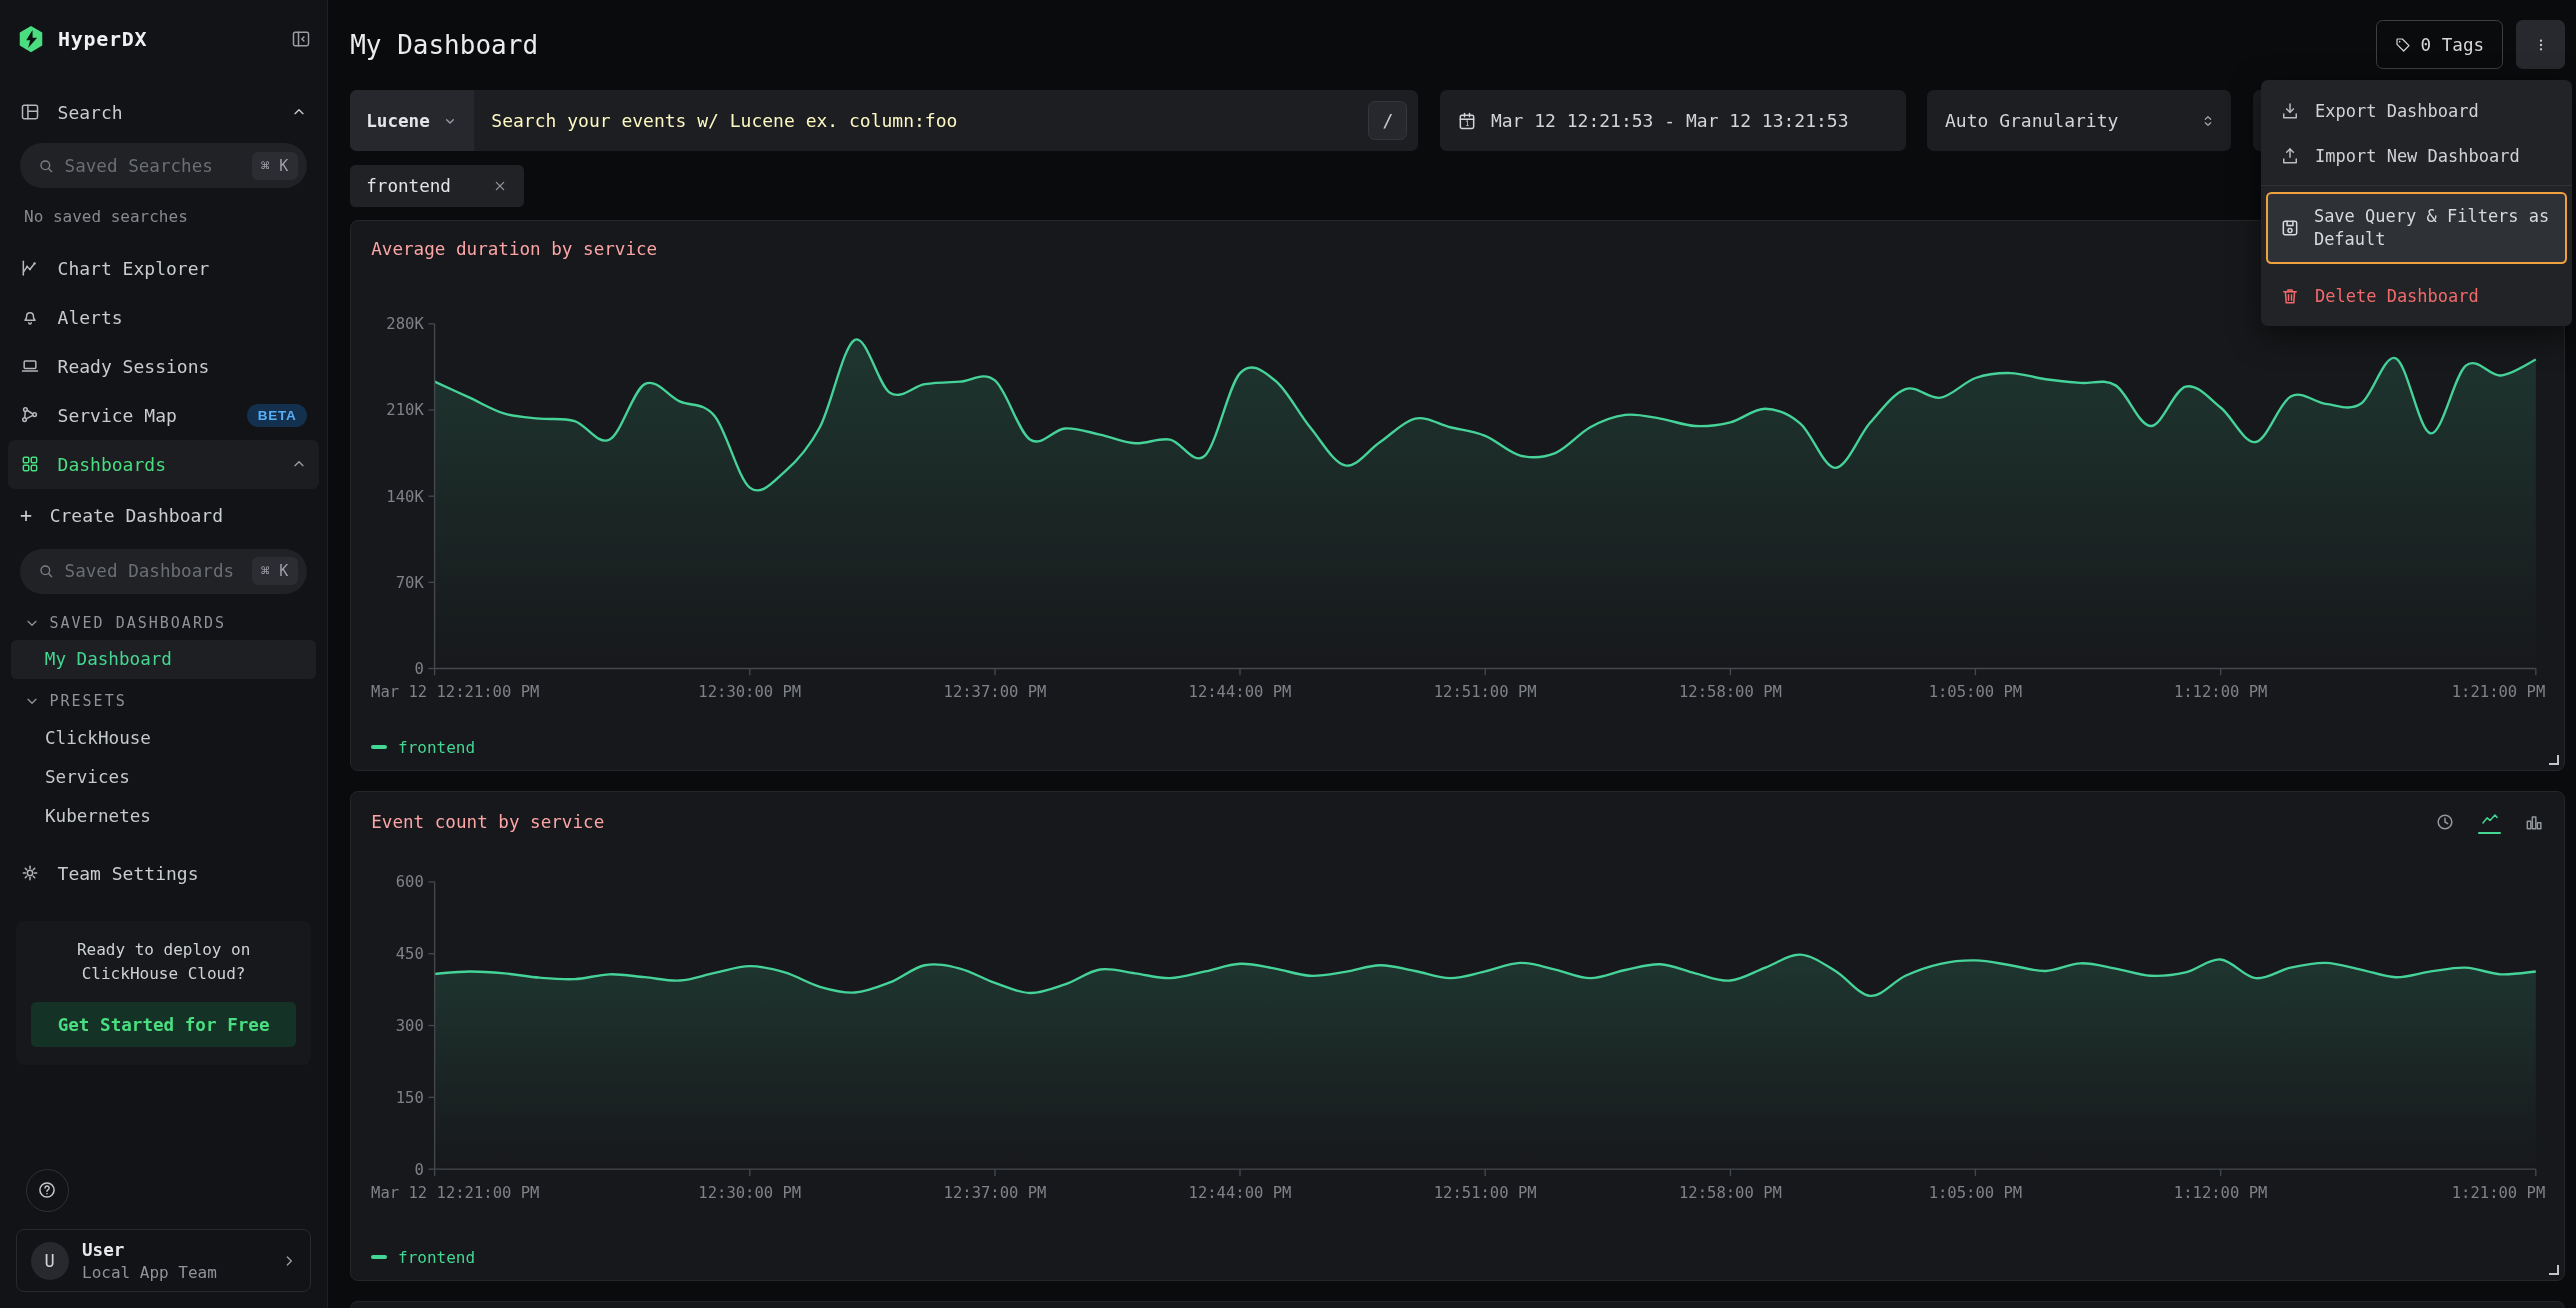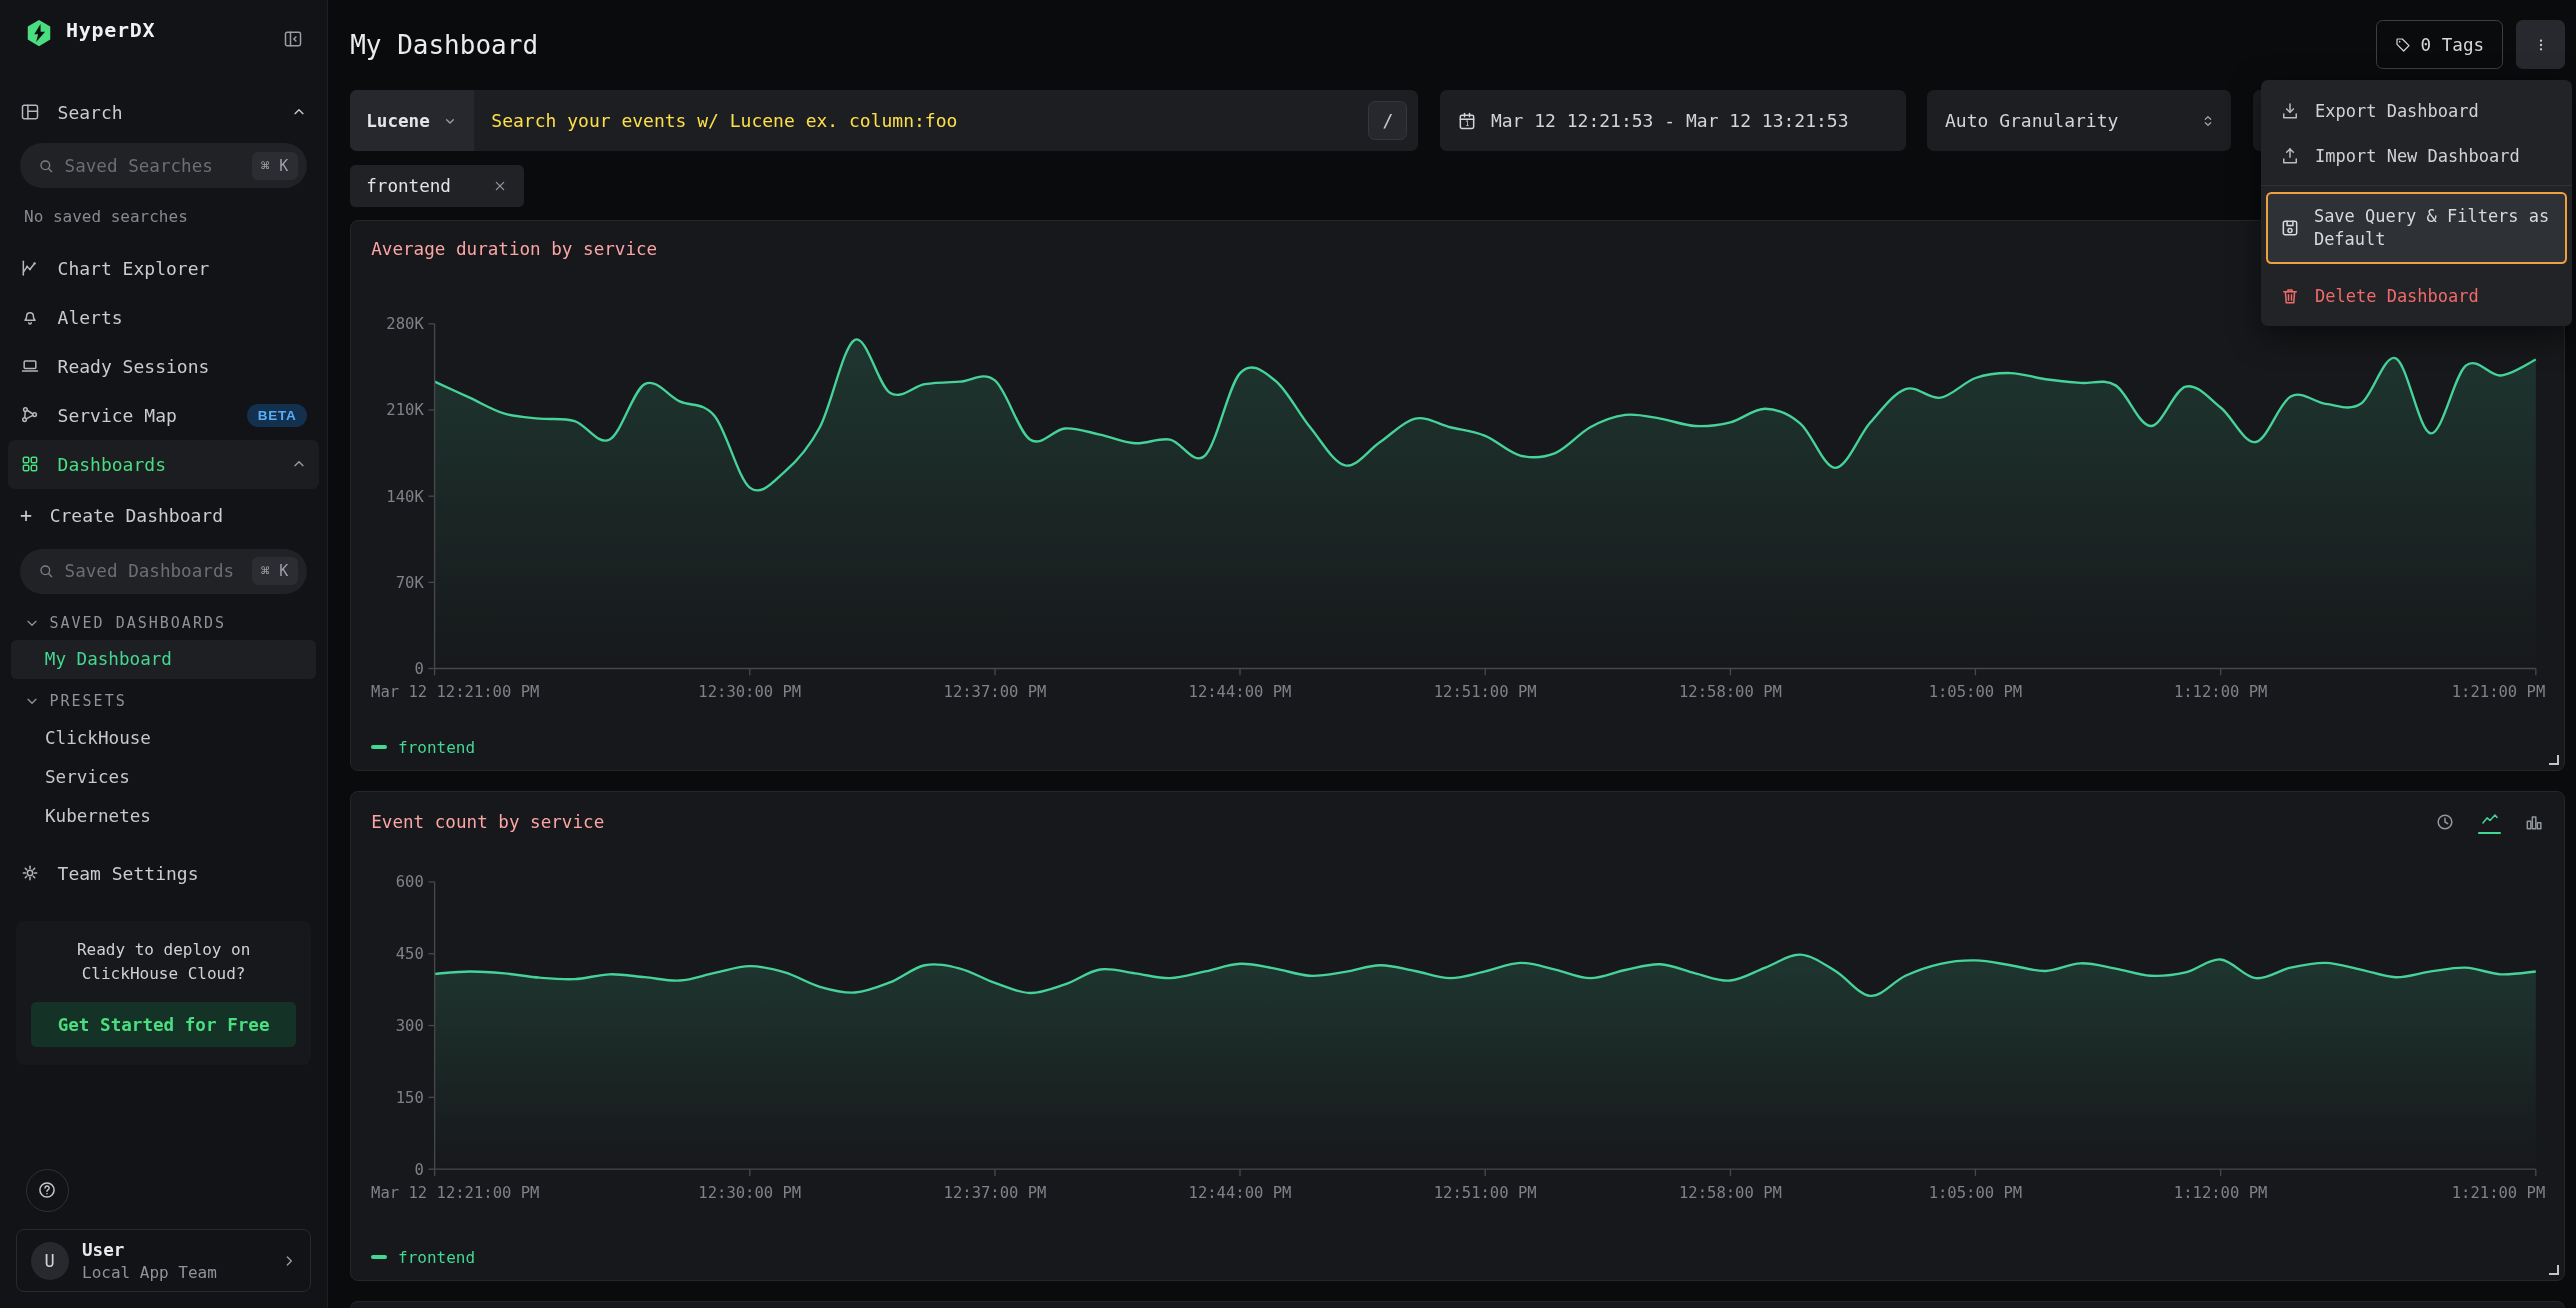--- a/index.html
+++ b/index.html
@@ -2,21 +2,21 @@
 <html style="font-size:10.8px"><head>
 <meta charset="utf-8">
 <style>
   *{box-sizing:border-box;margin:0;padding:0}
   html,body{width:2576px;height:1308px;overflow:hidden}
   body{background:#0a0b0d;color:#d7d9dc;font-family:"DejaVu Sans Mono","Liberation Mono",monospace;font-size:17.6px;position:relative}
   .app{display:flex;width:100%;height:100%}
 
   
   .sidebar{width:330px;background:#121316;border-right:0.7px solid #1e2023;display:flex;flex-direction:column;position:relative;padding:17.6px 0 16px}
-  .logo-row{display:flex;gap:12px;padding:0 24px;height:43px}
+  .logo-row{display:flex;align-items:center;gap:12px;padding:0 16px;height:43px}
   .logo-hex{width:30px;height:30px;flex:0 0 auto}
   .logo-text{font-weight:bold;font-size:20px;color:#f0f1f3;letter-spacing:0.7px;flex:1}
   .icon-btn{background:none;border:none;color:#9a9da3;cursor:pointer;display:flex;align-items:center}
   .nav{margin-top:27px;display:flex;flex-direction:column}
   .nav-item{display:flex;align-items:center;gap:17.6px;height:49px;padding:0 20px;color:#c9cccf;cursor:pointer}
   .nav-item .lbl{flex:1;font-size:18px}
   .nav-item .ic{color:#b3b6bb}
   .nav-item.active{background:#1b1d21;border-radius:6.8px;margin:0 8px;padding:0 12px;color:#4ade80}
   .nav-item.active .ic,.nav-item.active .lbl{color:#4ade80}
   .pill-search{display:flex;align-items:center;gap:11px;background:#202226;border-radius:675px;height:45px;margin:6.8px 20px;padding:0 9.5px 0 17.6px;cursor:text}
@@ -40,21 +40,21 @@
 
   
   main{flex:1;padding:19px 10.8px 0 22px;position:relative}
   .header-row{display:flex;align-items:center;height:51px}
   .page-title{font-size:26px;color:#ececee;flex:1;font-weight:normal}
   .tags-btn{display:flex;align-items:center;gap:9.5px;height:49px;padding:0 17.6px;background:none;border:0.7px solid #3c3f44;border-radius:6.8px;color:#d6d8db;font-size:17.6px;font-family:inherit;cursor:pointer}
   .kebab-btn{width:49px;height:49px;margin-left:13.5px;background:#27292e;border:none;border-radius:6.8px;color:#d0d2d6;display:flex;align-items:center;justify-content:center;cursor:pointer}
   .filter-row{display:flex;align-items:stretch;margin-top:20px;height:61px;gap:21.6px}
   .searchbar{flex:0 0 1068px;display:flex;align-items:center;background:#1c1e22;border-radius:6.8px;overflow:hidden}
   .lang-select{display:flex;align-items:center;gap:12px;background:#26282d;height:100%;padding:0 16px;color:#e4e5e8;font-weight:bold;font-size:17.6px;cursor:pointer}
-  .search-input{flex:1;color:#fde047;padding:0 17.6px;font-size:18px;white-space:nowrap;overflow:hidden}
+  .search-input{flex:1;color:#fef9c3;padding:0 17.6px;font-size:18px;white-space:nowrap;overflow:hidden}
   .slash-key{width:39px;height:39px;margin-right:10.8px;border:0.7px solid #34373c;background:#26282d;border-radius:6.8px;color:#c7c9cd;display:flex;align-items:center;justify-content:center;font-size:18px}
   .date-btn{flex:0 0 466px;display:flex;align-items:center;gap:13.5px;background:#1c1e22;border:none;border-radius:6.8px;padding:0 17.6px;color:#d2d4d7;font-size:18px;font-family:inherit;cursor:pointer}
   .gran-select{flex:0 0 304px;display:flex;align-items:center;background:#1c1e22;border-radius:6.8px;padding:0 15px 0 17.6px;color:#d2d4d7;font-size:18px;cursor:pointer}
   .gran-select .lbl{flex:1}
   .live-btn{flex:0 0 135px;display:flex;align-items:center;background:#1c1e22;border:none;border-radius:6.8px;padding:0 17.6px;color:#d2d4d7;font-size:18px;font-family:inherit;cursor:pointer;overflow:hidden;white-space:nowrap}
   .chip-row{margin-top:13.5px;display:flex}
   .chip{display:flex;align-items:center;gap:41px;background:#202226;border-radius:5.4px;height:42px;padding:0 16px;font-size:17.6px;color:#e3e4e7}
   .chip .x{color:#979aa0;cursor:pointer;display:flex}
 
   .panel{background:#17181b;border:0.7px solid #242629;border-radius:8px;margin-top:13.5px;position:relative;display:flex;flex-direction:column}

